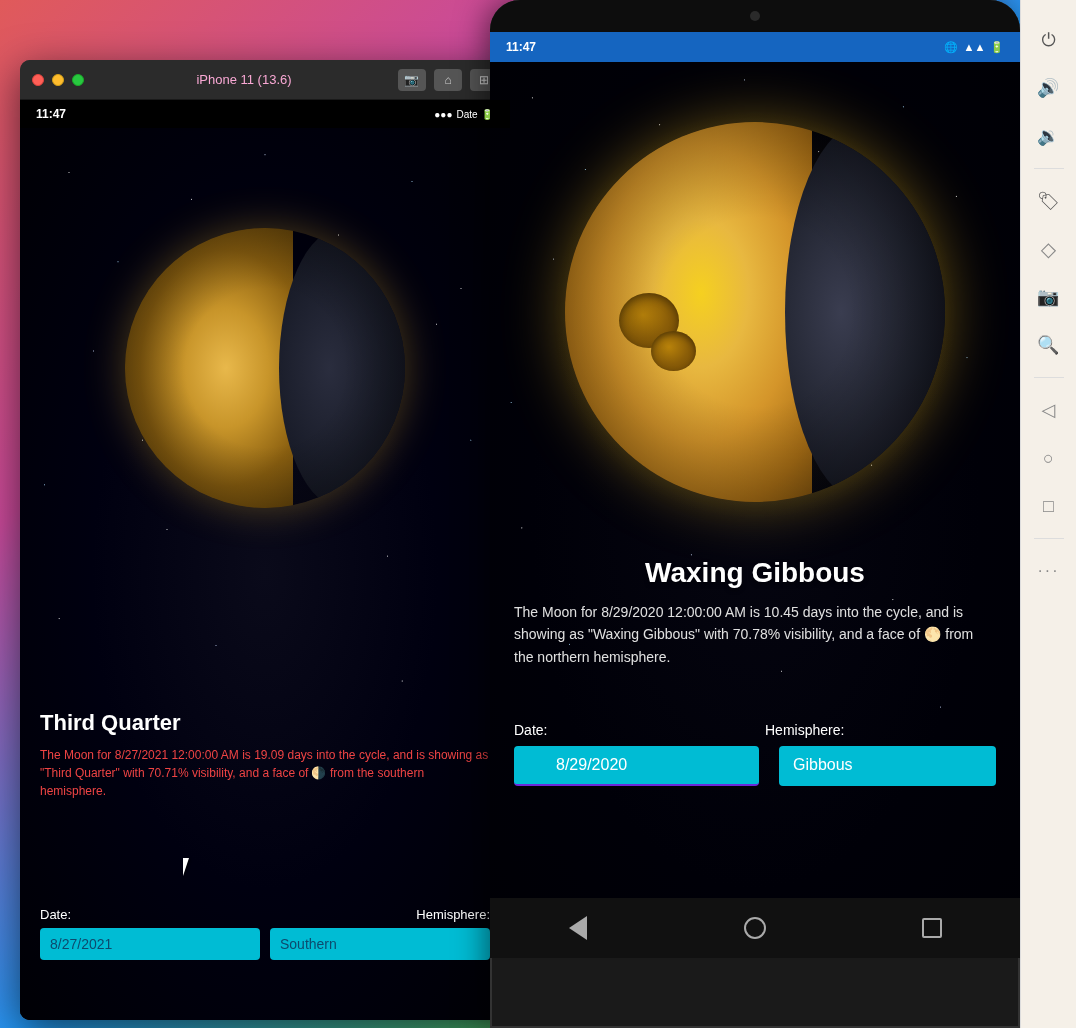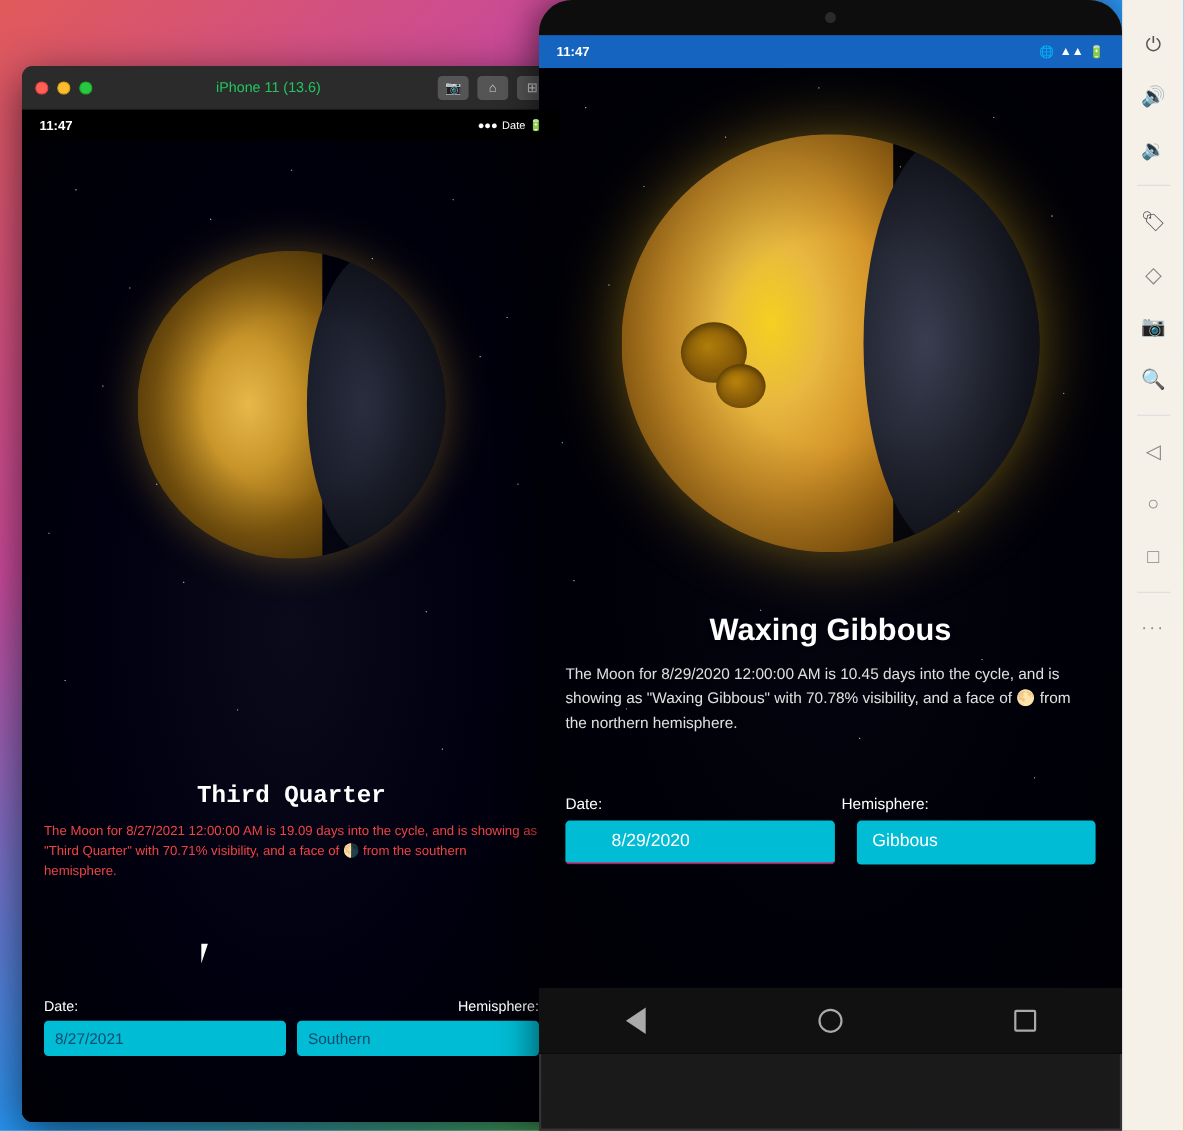--- a/index.html
+++ b/index.html
@@ -34,21 +34,21 @@
       border-bottom: 1px solid #1a1a1a;
     }
     .ios-titlebar .dot {
       width: 12px; height: 12px;
       border-radius: 50%;
     }
     .dot-red { background: #ff5f57; border: 1px solid #e0443e; }
     .dot-yellow { background: #febc2e; border: 1px solid #d4a017; }
     .dot-green { background: #28c840; border: 1px solid #1aab29; }
     .ios-titlebar .title {
-      color: #22c55e;
+      color: #f9a8d4;
       font-size: 13px;
       margin-left: 6px;
       flex: 1;
       text-align: center;
     }
     .ios-titlebar .controls {
       display: flex;
       gap: 8px;
       align-items: center;
     }
@@ -179,25 +179,24 @@
     
     .ios-text-section {
       position: absolute;
       bottom: 220px;
       left: 0;
       right: 0;
       padding: 0 20px;
       color: white;
     }
     .ios-moon-title {
-      text-align: center;
+      text-align: left;
       font-size: 22px;
       font-weight: bold;
       margin-bottom: 10px;
-      font-family: Liberation Mono, monospace;
     }
     .ios-moon-desc {
       font-size: 12px;
       line-height: 1.5;
       color: #ef4444;
     }
 
     .ios-form-section {
       position: absolute;
       bottom: 60px;
@@ -429,21 +428,21 @@
       background: #00bcd4;
       color: white;
       border: none;
       border-radius: 4px;
       padding: 10px 14px;
       font-size: 16px;
       font-weight: 500;
       flex: 1;
     }
     .android-input-date {
-      border-bottom: 2px solid #be185d;
+      border-bottom: 2px solid #6d28d9;
       padding-left: 42px;
     }
 
     
     .android-bottom-nav {
       position: absolute;
       bottom: 0;
       left: 0;
       right: 0;
       height: 60px;

